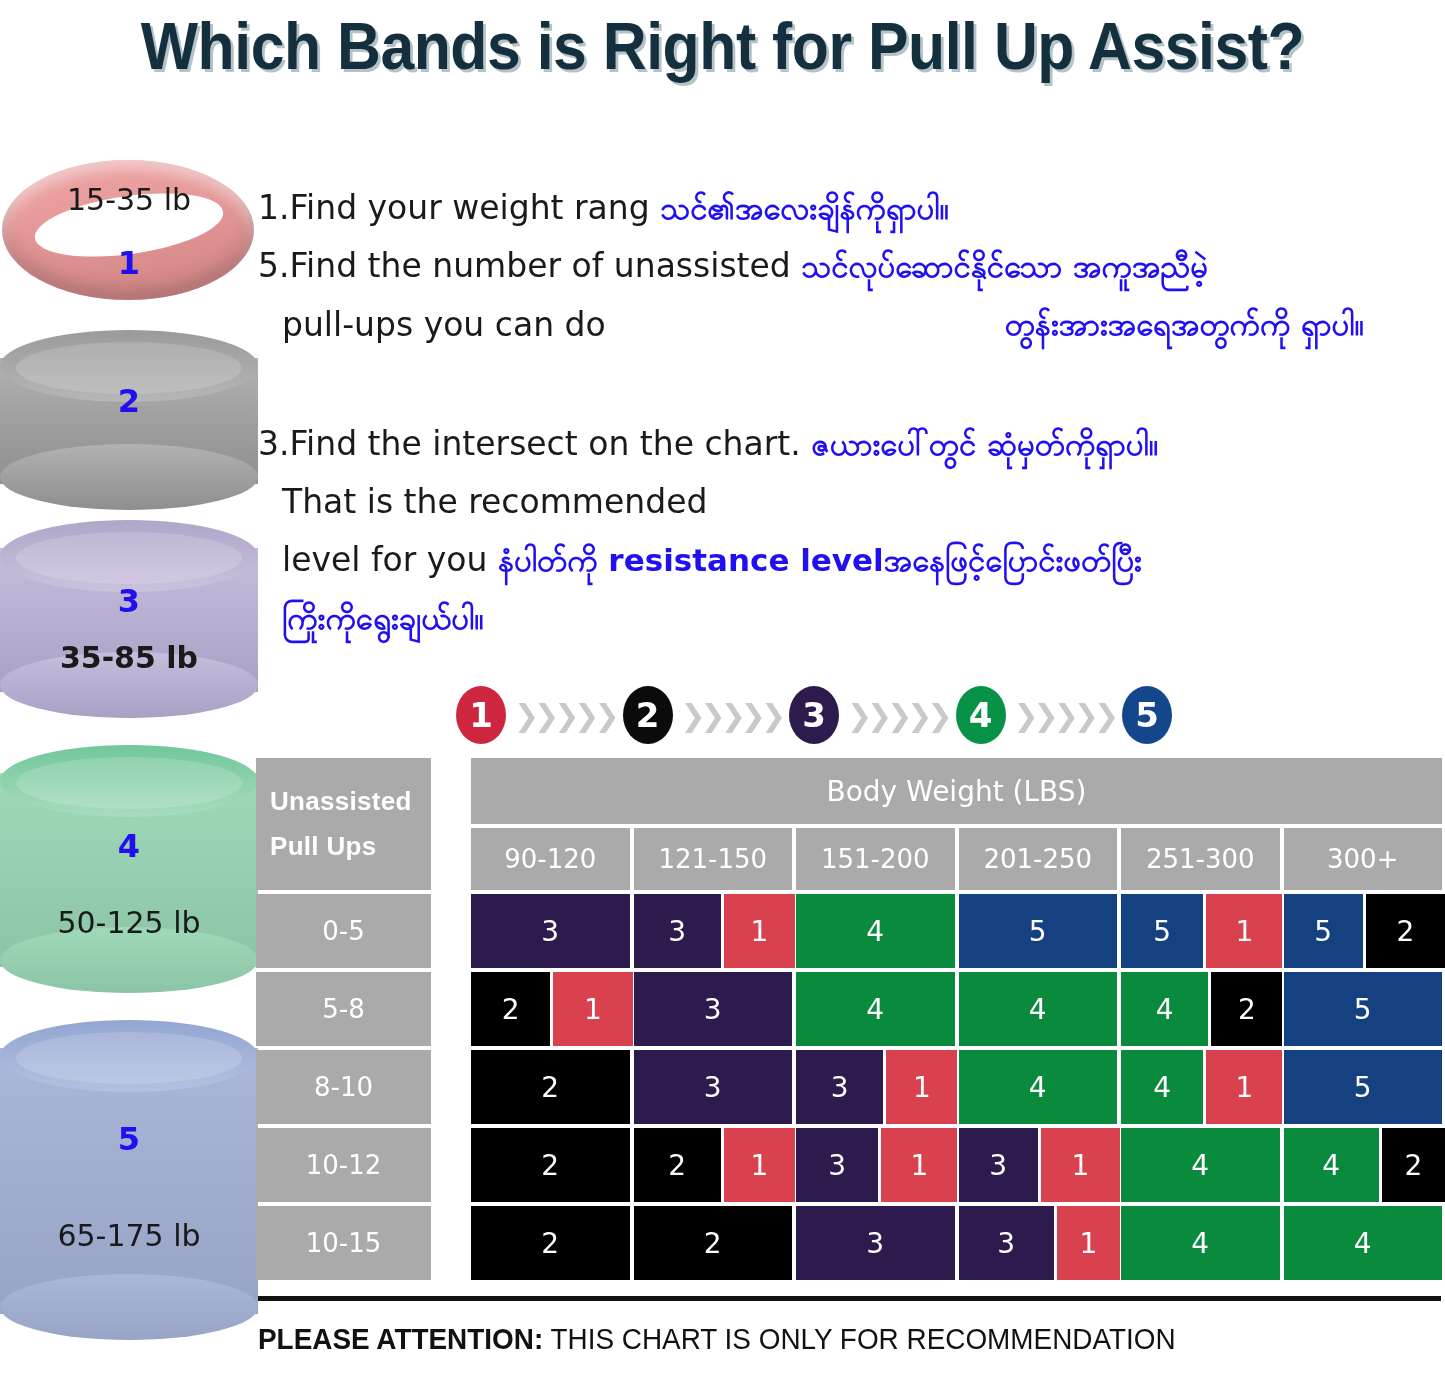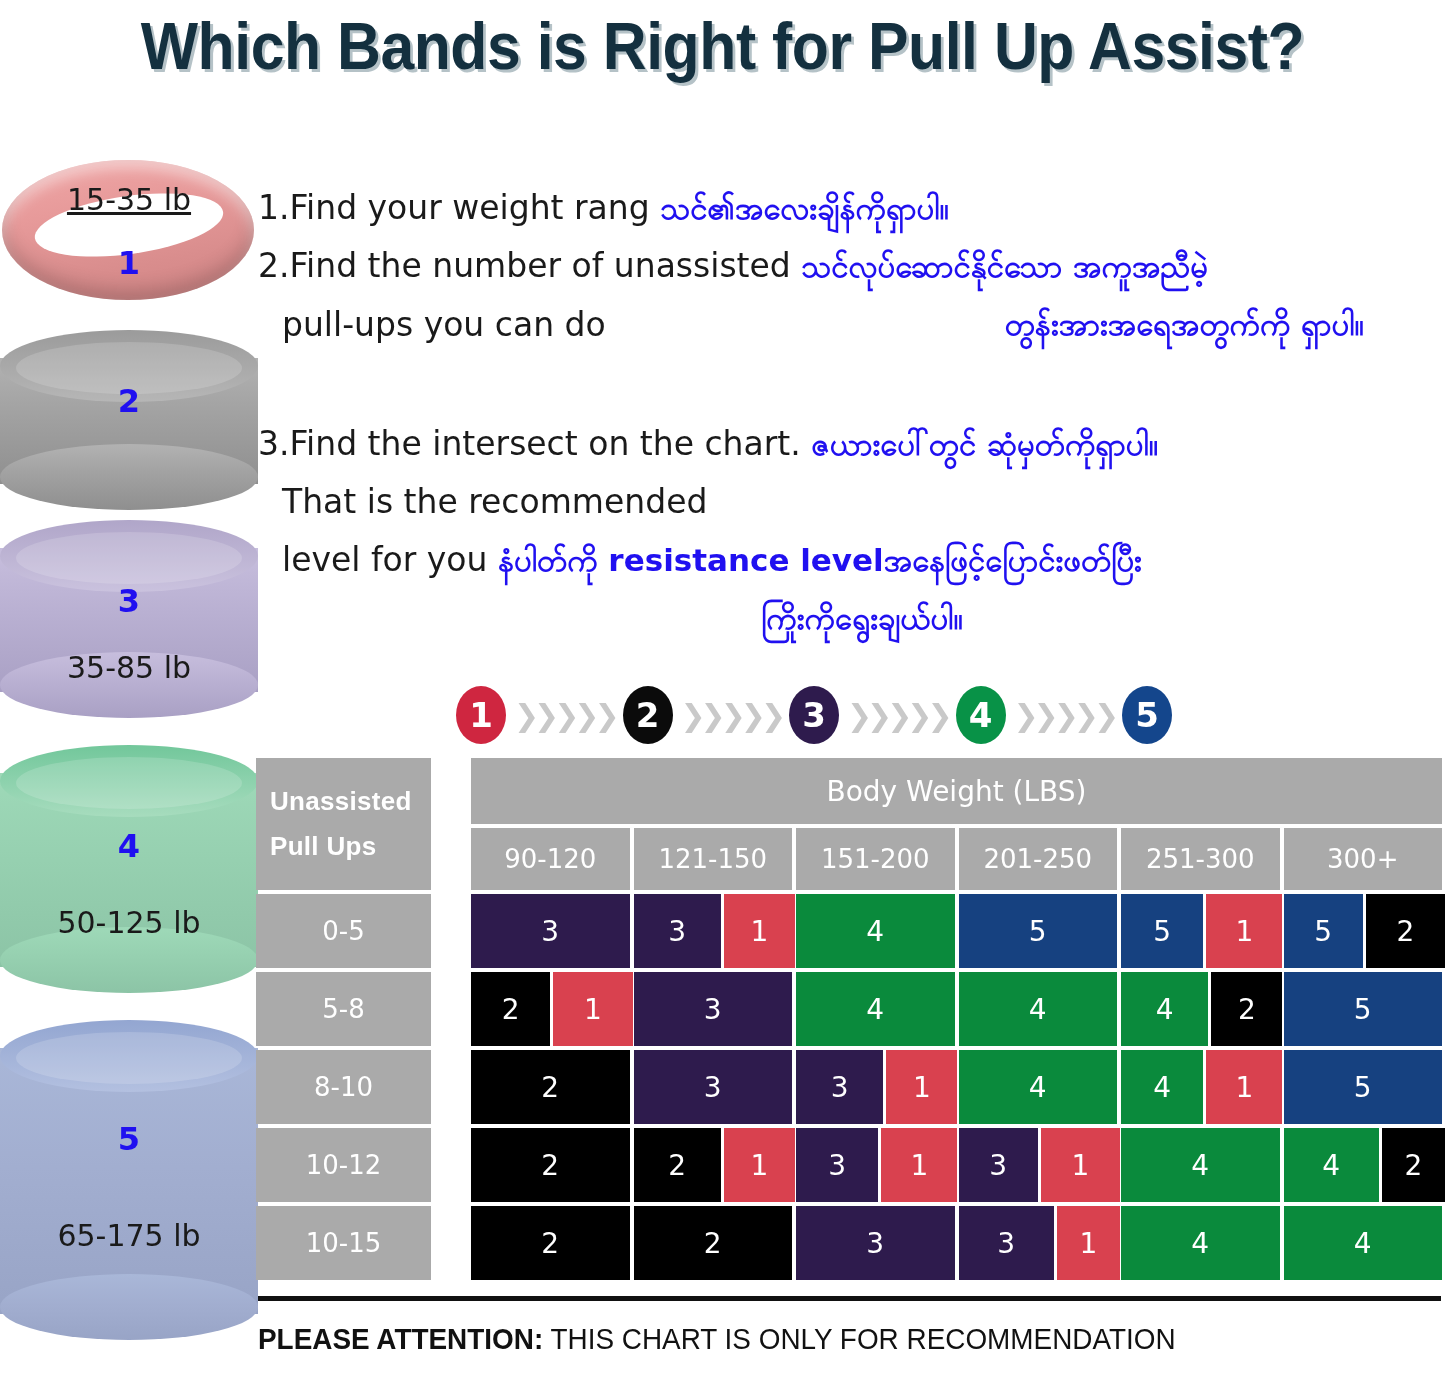--- a/index.html
+++ b/index.html
@@ -76,21 +76,21 @@
     background: linear-gradient(170deg,#f0a7a7 0%, #e79a9a 35%, #d98d8d 70%, #cf8484 100%);
     box-shadow: inset 0 -10px 18px rgba(0,0,0,0.18), inset 0 8px 14px rgba(255,255,255,0.5);
   }
   #band1 .inner {
     position: absolute;
     left: 34px; top: 36px; width: 190px; height: 58px;
     border-radius: 50%;
     background: #ffffff;
     transform: rotate(-8deg);
   }
-  #band1 .lbl-weight { top: 22px; text-decoration: underline; }
+  #band1 .lbl-weight { top: 22px; }
   #band1 .lbl-num { top: 84px; }
 
   
   .cyl .body {
     position: absolute;
     left: 0; right: 0; top: 28px; bottom: 26px;
   }
   .cyl .top-ell {
     position: absolute;
     left: 0; right: 0; top: 0; height: 72px;
@@ -116,21 +116,21 @@
   #band2 .top-ell { background: linear-gradient(180deg,#9b9b9b,#b6b6b6); }
   #band2 .lbl-num { top: 52px; }
   #band2 .lbl-weight { top: 116px; }
 
   #band3 { top: 380px; height: 198px; }
   #band3 .body, #band3 .top-ell, #band3 .bot-ell {
     background: linear-gradient(180deg,#c7bedd 0%, #b9b0d2 45%, #a9a0c4 100%);
   }
   #band3 .top-ell { background: linear-gradient(180deg,#b0a6c9,#cac2de); }
   #band3 .lbl-num { top: 62px; }
-  #band3 .lbl-weight { top: 130px; }
+  #band3 .lbl-weight { top: 120px; font-weight: bold; }
 
   #band4 { top: 605px; height: 248px; }
   #band4 .body, #band4 .top-ell, #band4 .bot-ell {
     background: linear-gradient(180deg,#9ed9b8 0%, #96d0b0 45%, #8cc4a6 100%);
   }
   #band4 .top-ell { background: linear-gradient(180deg,#72c79b,#a7dcbe); }
   #band4 .lbl-num { top: 82px; }
   #band4 .lbl-weight { top: 160px; }
 
   #band5 { top: 880px; height: 320px; }
@@ -154,21 +154,21 @@
     color: #1a1a1a;
     font-family: "DejaVu Sans", sans-serif;
     white-space: nowrap;
   }
   .mm {
     color: #2010f0;
     font-weight: bold;
     font-size: 31px;
     font-family: "DejaVu Sans", sans-serif;
   }
-  .c-align { text-align: center; }
+  .c-align { }
   #l1 { position: absolute; top: 0; left: 6px; }
   #l2 { position: absolute; top: 58px; left: 6px; }
   #l3 { position: absolute; top: 117px; left: 30px; width: 1160px; }
   #l3 .en { display: inline-block; }
   #l3 .mm { float: right; margin-right: 78px; text-align: center; }
   #l4 { position: absolute; top: 236px; left: 6px; }
   #l5 { position: absolute; top: 294px; left: 30px; }
   #l6 { position: absolute; top: 352px; left: 30px; width: 1160px; }
   #l7 { position: absolute; top: 410px; left: 30px; width: 1160px; }
 
@@ -387,21 +387,21 @@
 
 </div>
 
 <div id="instructions">
   <div class="instr-line" id="l1">
     <span>1.Find your weight rang</span>
     <span class="mm">သင်၏အလေးချိန်ကိုရှာပါ။</span>
   </div>
 
   <div class="instr-line" id="l2">
-    <span>2.Find the number of unassisted</span>
+    <span>5.Find the number of unassisted</span>
     <span class="mm">သင်လုပ်ဆောင်နိုင်သော အကူအညီမဲ့</span>
   </div>
 
   <div class="instr-line" id="l3">
     <span class="en">pull-ups you can do</span>
     <span class="mm">တွန်းအားအရေအတွက်ကို ရှာပါ။</span>
   </div>
 
   <div class="instr-line" id="l4">
     <span>3.Find the intersect on the chart.</span>

